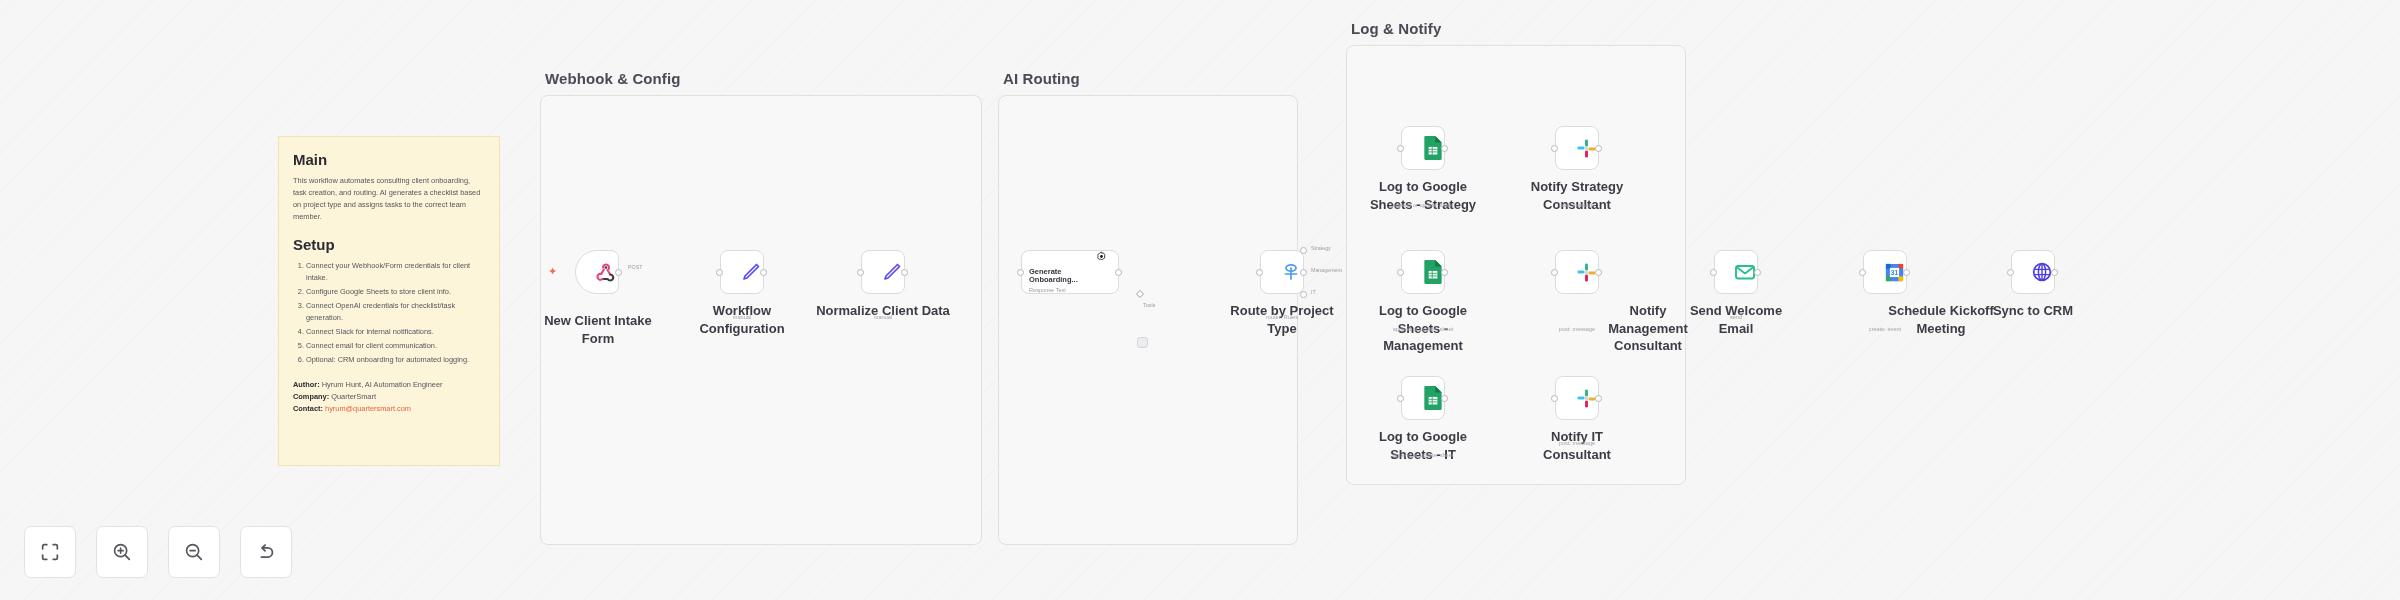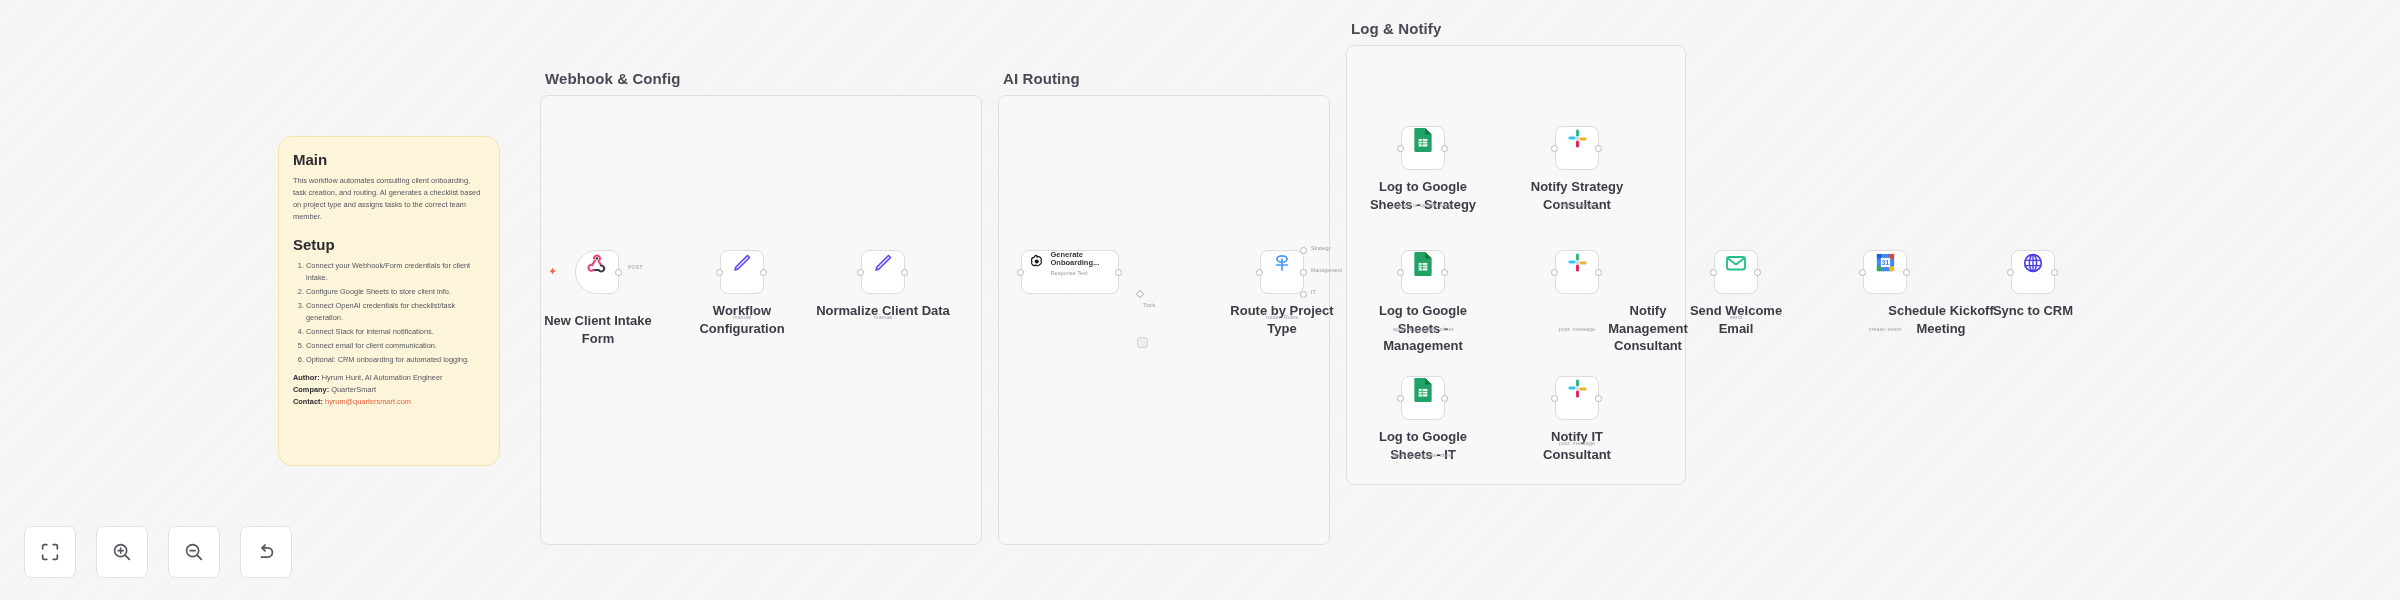--- a/index.html
+++ b/index.html
@@ -36,21 +36,21 @@
     white-space: nowrap;
   }
 
   
   .sticky {
     position: absolute;
     left: 278px; top: 136px;
     width: 222px; height: 330px;
     background: #fdf5d9;
     border: 1px solid #f0e3b0;
-    border-radius: 14px;
+    border-radius: 0;
     padding: 14px 14px 10px 14px;
     overflow: hidden;
   }
   .sticky h2 {
     font-size: 15px;
     color: #2b2b33;
     margin-bottom: 7px;
     font-weight: bold;
   }
   .sticky h2.second { margin-top: 13px; }
@@ -62,33 +62,34 @@
   .sticky ol {
     margin: 4px 0 0 13px;
     padding: 0;
   }
   .sticky ol li {
     font-size: 7.4px;
     line-height: 1.62;
     color: #55555f;
     margin-bottom: 2px;
   }
-  .meta { margin-top: 6px; font-size: 7.4px; line-height: 1.6; color: #55555f; }
+  .meta { margin-top: 13px; font-size: 7.4px; line-height: 1.6; color: #55555f; }
   .meta b { color: #2b2b33; }
   .meta .mail { color: #e8603c; }
 
   
   .node {
     position: absolute;
     background: #fff;
     border: 1px solid #dcdcdc;
     border-radius: 8px;
     display: flex;
-    align-items: flex-start;
+    align-items: flex-end;
     justify-content: center;
+    flex-direction: column;
   }
   .node.sq { width: 44px; height: 44px; }
   .node.trigger {
     width: 44px; height: 44px;
     border-top-left-radius: 22px;
     border-bottom-left-radius: 22px;
   }
   .node.wide {
     width: 98px; height: 44px;
     justify-content: flex-start;
@@ -207,21 +208,21 @@
       <path d="M 1762,272 L 1855,272" marker-end="url(#arw)"></path>
 
       <path d="M 1911,272 L 2003,272" marker-end="url(#arw)"></path>
     </g>
   </svg>
 
   <div class="group" style="left:540px; top:95px; width:442px; height:450px;">
     <div class="group-title">Webhook &amp; Config</div>
   </div>
 
-  <div class="group" style="left:998px; top:95px; width:332px; height:450px;">
+  <div class="group" style="left:998px; top:95px; width:300px; height:450px;">
     <div class="group-title">AI Routing</div>
   </div>
 
   <div class="group" style="left:1346px; top:45px; width:340px; height:440px;">
     <div class="group-title">Log &amp; Notify</div>
   </div>
 
 
   <div class="sticky">
     <h2>Main</h2>

